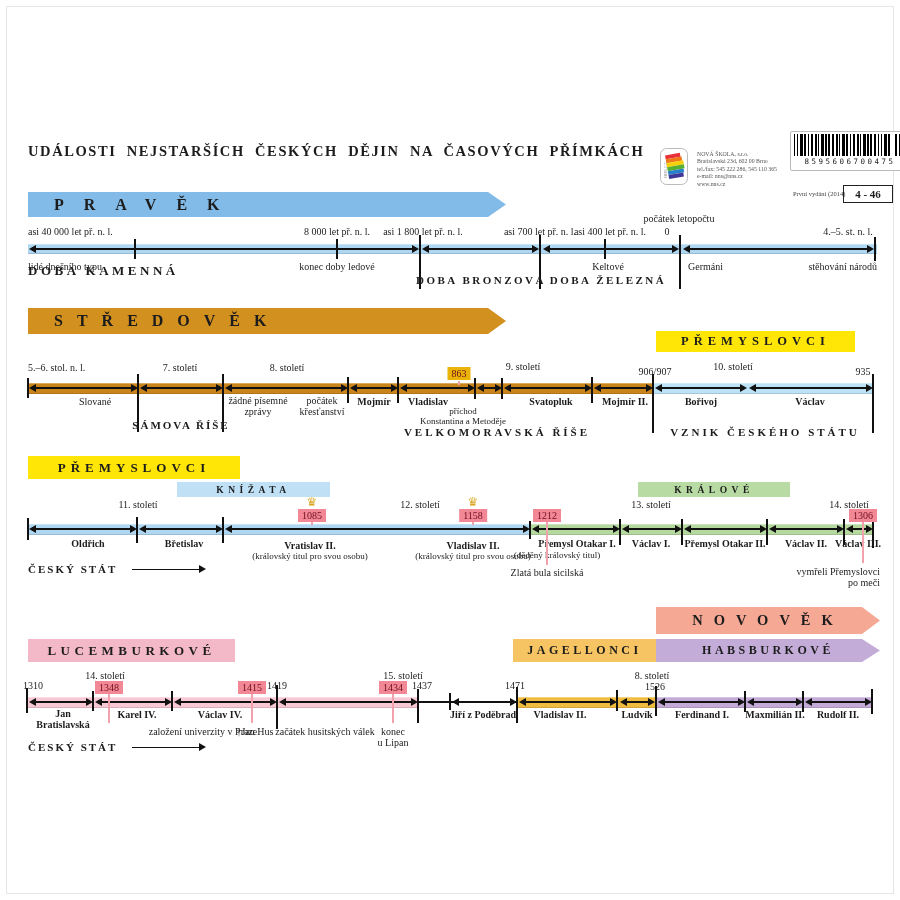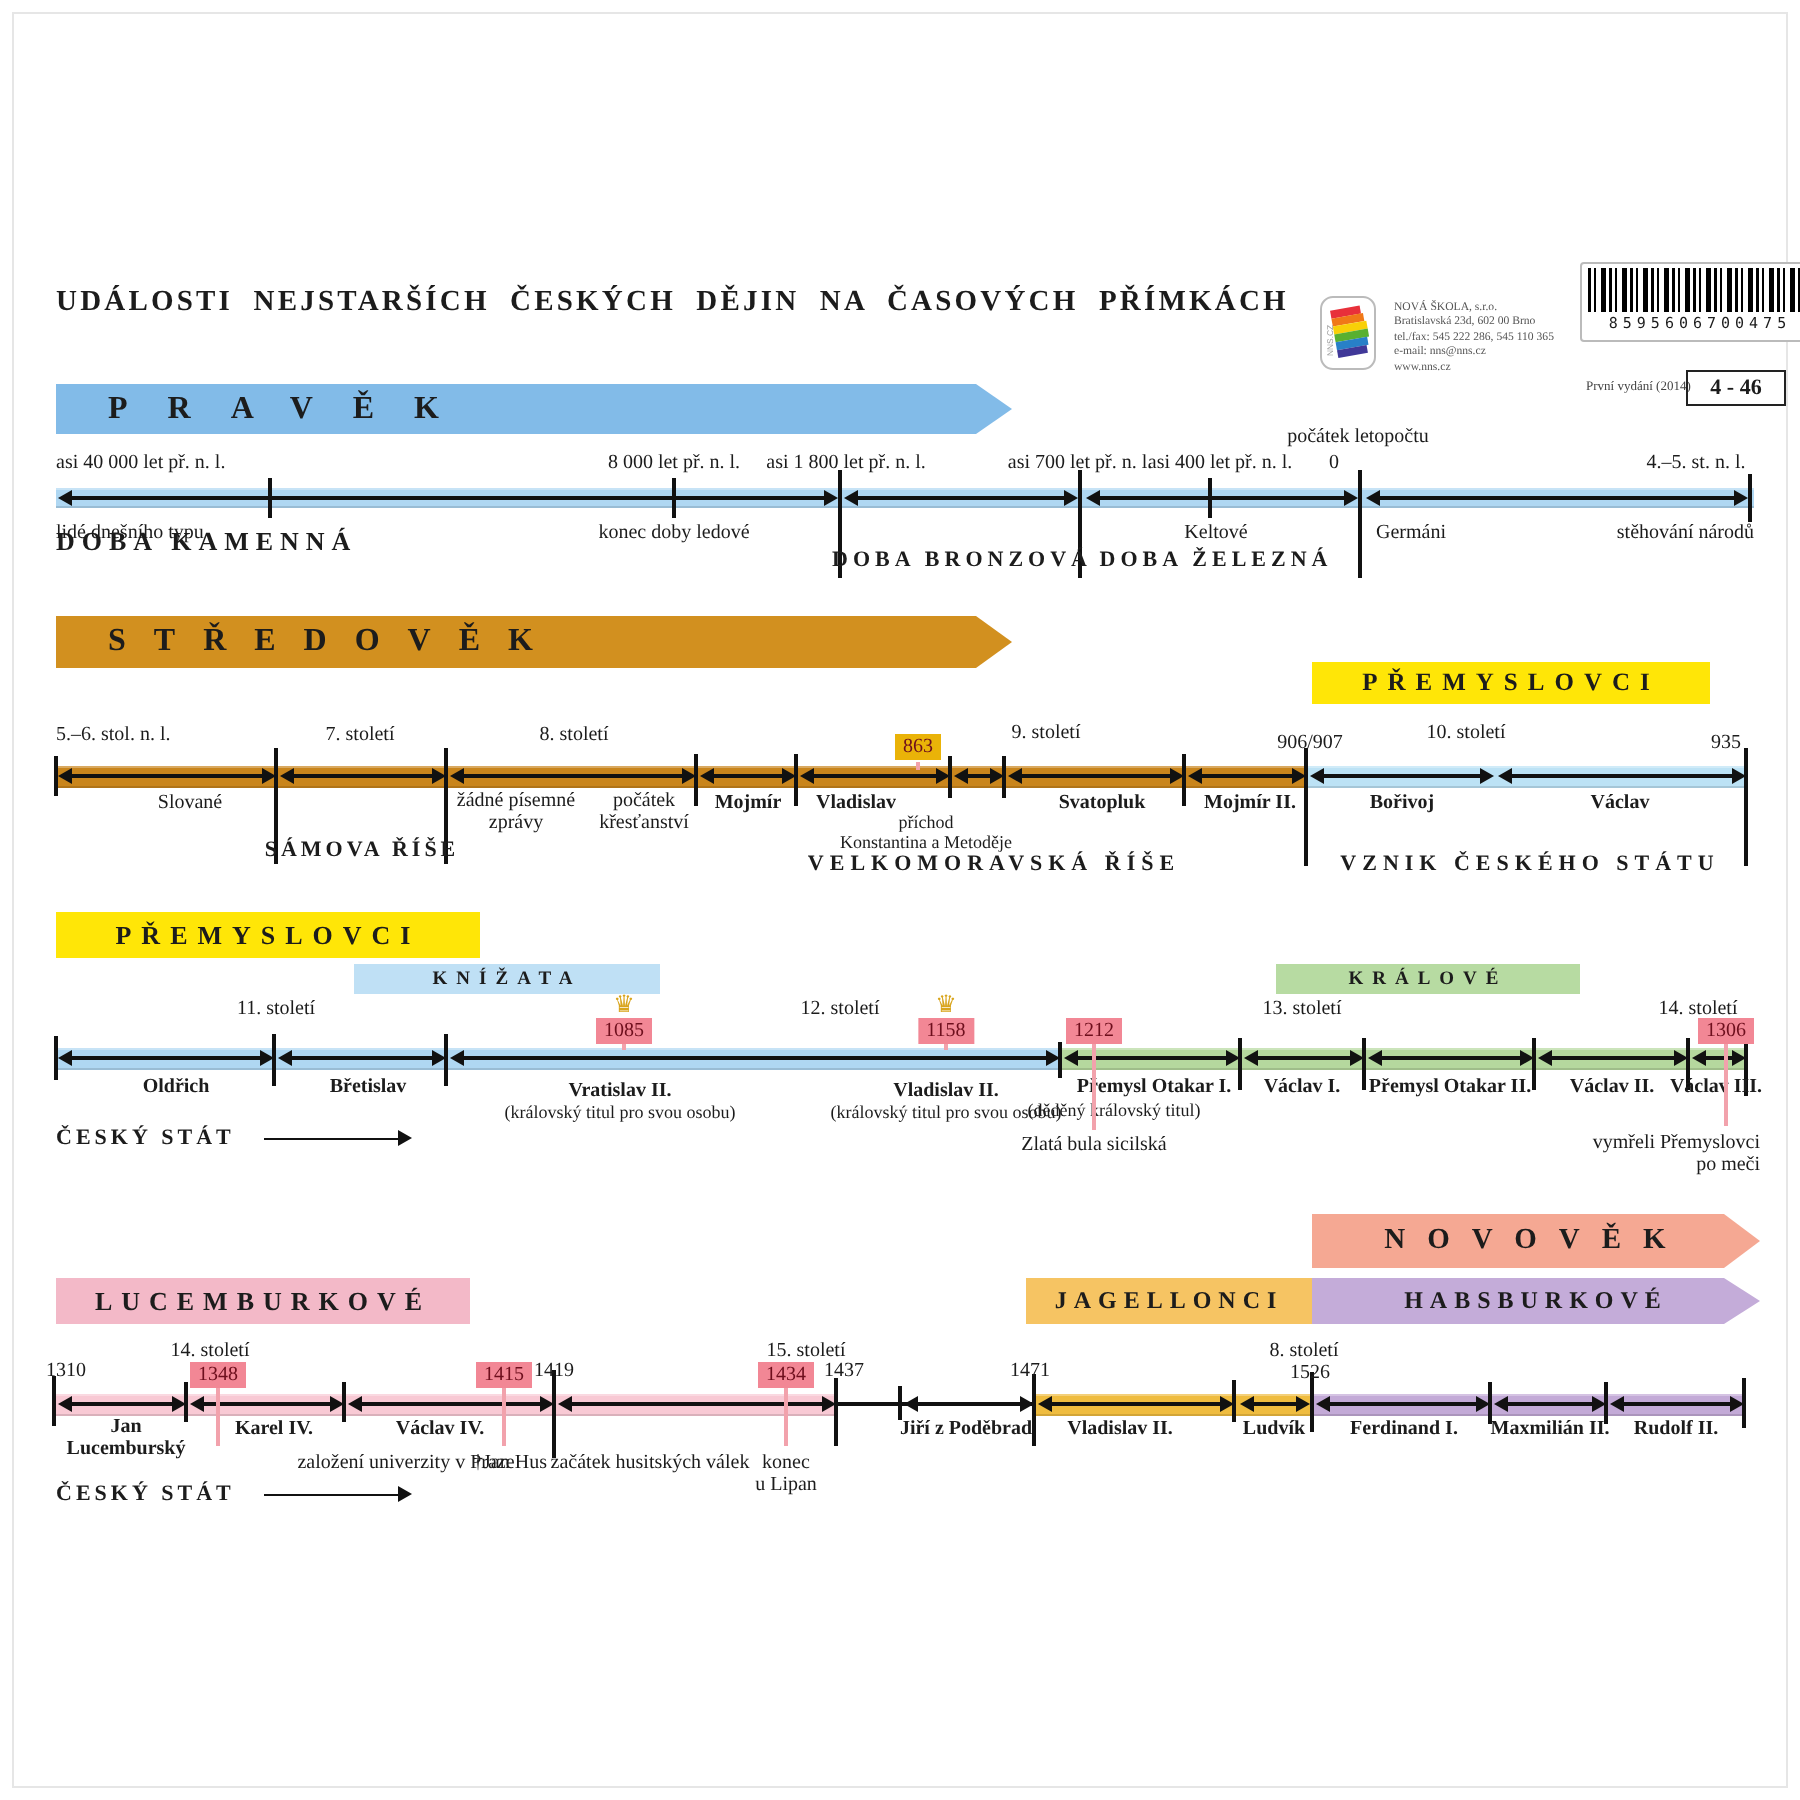--- a/index.html
+++ b/index.html
@@ -440,21 +440,21 @@
       <div>1471</div>
     </div>
     <div class="lbl" style="top: 670px; font-size: 10px; font-weight: normal; letter-spacing: normal; left: 652px; transform: translateX(-50%); text-align: center;">
       <div>8. století</div>
     </div>
     <div class="lbl" style="top: 681px; font-size: 10px; font-weight: normal; letter-spacing: normal; left: 655px; transform: translateX(-50%); text-align: center;">
       <div>1526</div>
     </div>
     <div class="lbl" style="top: 708px; font-size: 10px; font-weight: bold; letter-spacing: normal; left: 63px; transform: translateX(-50%); text-align: center;">
       <div>Jan</div>
-      <div>Lucemburský</div>
+      <div>Bratislavská</div>
     </div>
     <div class="lbl" style="top: 709px; font-size: 10px; font-weight: bold; letter-spacing: normal; left: 137px; transform: translateX(-50%); text-align: center;">
       <div>Karel IV.</div>
     </div>
     <div class="lbl" style="top: 709px; font-size: 10px; font-weight: bold; letter-spacing: normal; left: 220px; transform: translateX(-50%); text-align: center;">
       <div>Václav IV.</div>
     </div>
     <div class="lbl" style="top: 709px; font-size: 10px; font-weight: bold; letter-spacing: normal; left: 483px; transform: translateX(-50%); text-align: center;">
       <div>Jiří z Poděbrad</div>
     </div>

